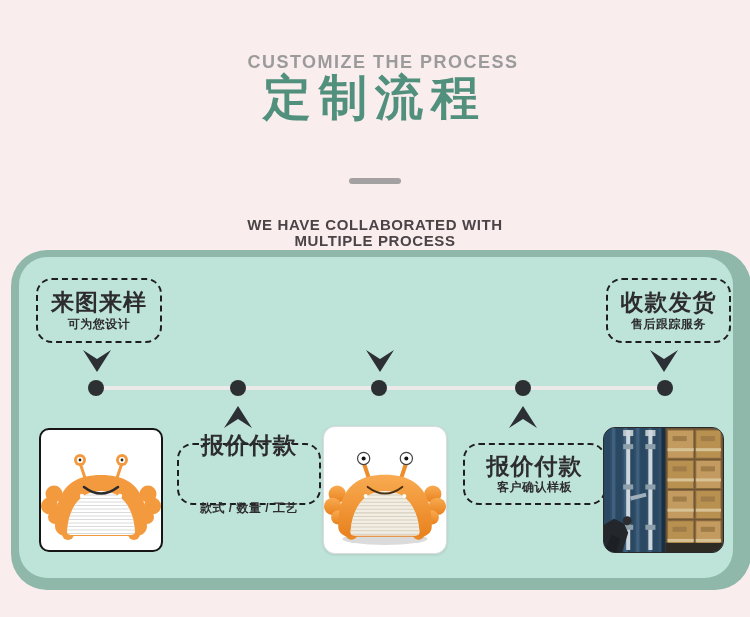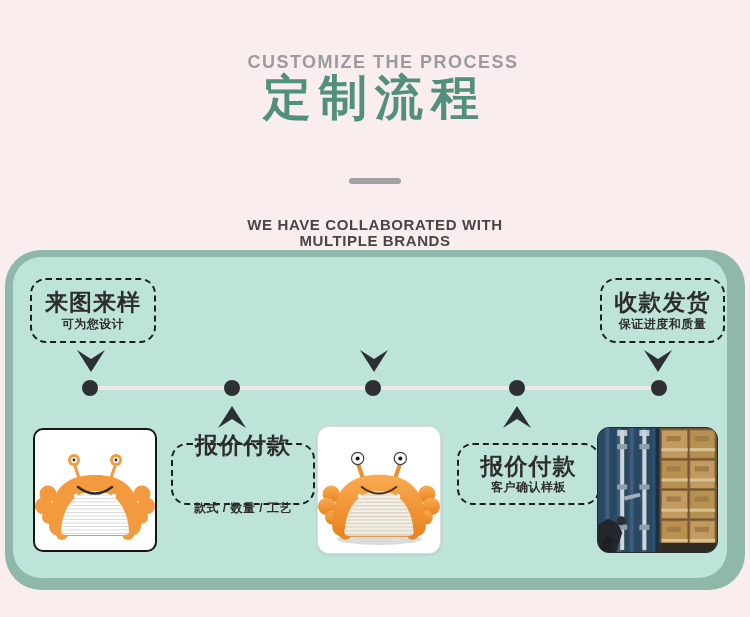--- a/index.html
+++ b/index.html
@@ -13,21 +13,21 @@
 
   .eyebrow{position:absolute; left:0; right:0; top:52px; text-align:center;
     font-size:18px; font-weight:700; letter-spacing:1.5px; color:var(--eyebrow-gray);margin-left:16px;}
   .big-title{position:absolute; left:0; right:0; top:68px; margin:0; text-align:center;
     font-size:48px; font-weight:900; letter-spacing:8px; color:var(--accent-green); line-height:1.25;}
   .divider{position:absolute; left:50%; top:178px; transform:translateX(-50%);
     width:52px; height:6px; border-radius:3px; background:#a3a1a1;}
   .collab{position:absolute; left:0; right:0; top:196px; text-align:center;
     font-size:15px; font-weight:700; letter-spacing:.6px; color:var(--subtitle-gray); line-height:1.05;margin-top:21px;}
 
-  .panel{position:absolute; left:5px; top:250px; width:740px; height:340px;
+  .panel{position:absolute; left:11px; top:250px; width:740px; height:340px;
     background:var(--panel-outer); border-radius:36px;}
   .panel-surface{position:absolute; left:8px; top:7px; width:714px; height:321px;
     background:var(--panel-inner); border-radius:28px;}
 
   .step-box{position:absolute; border:2px dashed #1e1e1e; border-radius:16px;
     display:flex; flex-direction:column; align-items:center; justify-content:center; gap:2px;}
   .step-title{font-size:23px; font-weight:900; color:var(--text-dark); letter-spacing:1px; line-height:1.1;}
   .step-sub{font-size:12px; font-weight:700; color:var(--text-dark); letter-spacing:.5px; line-height:1.1;}
 
   #box-artwork{left:25px; top:28px; width:122px; height:61px;}
@@ -54,33 +54,33 @@
 </head>
 <body>
 
 <div class="page">
 
   <div class="eyebrow">CUSTOMIZE THE PROCESS</div>
   <h1 class="big-title">定制流程</h1>
   <div class="divider"></div>
   <div class="collab">
     <span>WE HAVE COLLABORATED WITH</span><br>
-    <span>MULTIPLE BRANDS</span>
+    <span>MULTIPLE PROCESS</span>
   </div>
 
   <div class="panel">
     <div class="panel-surface"></div>
 
     <div class="step-box" id="box-artwork">
       <div class="step-title">来图来样</div>
       <div class="step-sub">可为您设计</div>
     </div>
     <div class="step-box" id="box-payment-ship">
       <div class="step-title">收款发货</div>
-      <div class="step-sub">保证进度和质量</div>
+      <div class="step-sub">售后跟踪服务</div>
     </div>
 
     <svg class="arrow" style="left:71px; top:99px;" viewBox="0 0 30 24">
         <polygon points="1,1 15,10 29,1 15,23" fill="#2c3034"></polygon>
       </svg>
     <svg class="arrow" style="left:354px; top:99px;" viewBox="0 0 30 24">
         <polygon points="1,1 15,10 29,1 15,23" fill="#2c3034"></polygon>
       </svg>
     <svg class="arrow" style="left:638px; top:99px;" viewBox="0 0 30 24">
         <polygon points="1,1 15,10 29,1 15,23" fill="#2c3034"></polygon>

